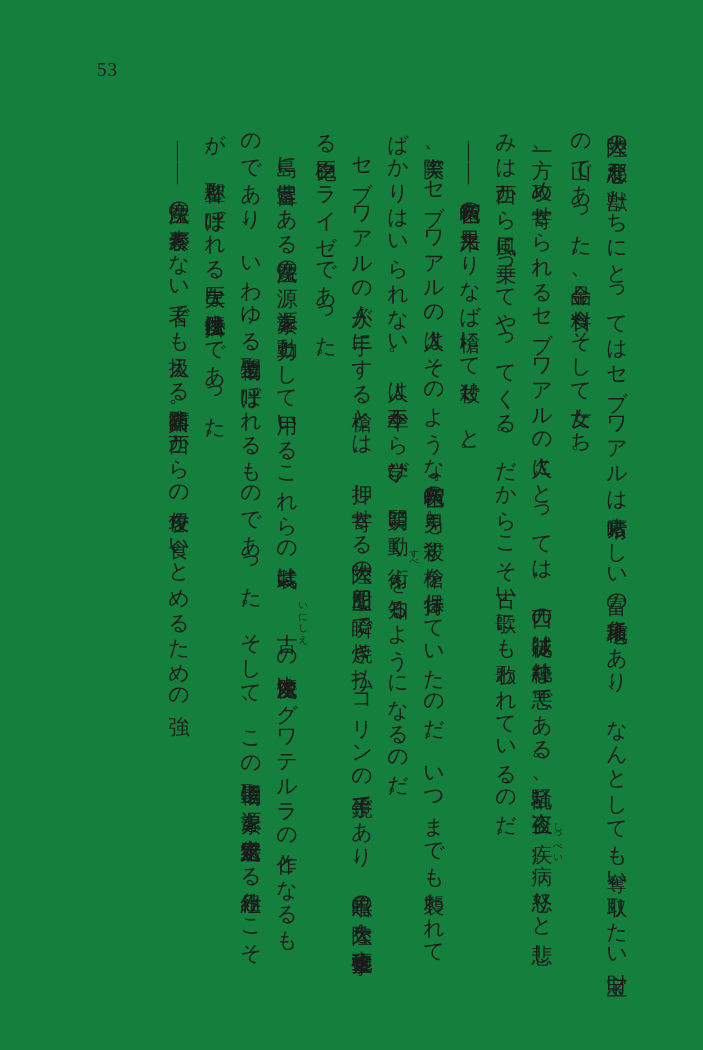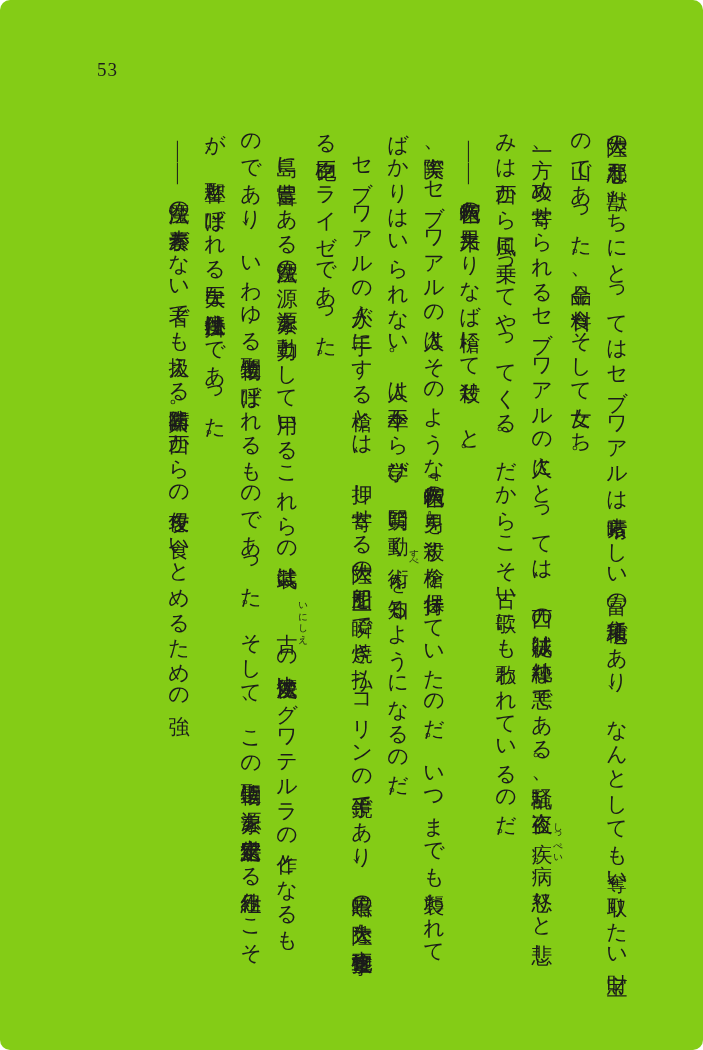--- a/index.html
+++ b/index.html
@@ -50,21 +50,21 @@
   rt {
     font-size: 9.5px;
     letter-spacing: 0;
     line-height: 1;
     color: #1b1b1b;
   }
 </style>
 </head>
 <body>
 
-<div class="page" style="background: #84cc16; border-radius: 10px;">
+<div class="page" style="background: #15803d;">
   <div class="page-number">53</div>
   <div class="text-block" style="color: rgb(27, 27, 27);">
       <p class="para">大陸の邪悪な獣たちにとってはセブワアルは素晴らしい富の集積地であり、なんとしても奪い取りたい財宝の山であった。金品、食料、そして女たち。</p>
       <p class="para indent">一方、攻め寄せられるセブワアルの人々にとっては、西の賊徒は純粋な悪である。騒乱、夜盗、<ruby>疾病<rt>しっぺい</rt></ruby>。怒りと悲しみは西から風に乗ってやってくる。だからこそ古い歌にも歌われているのだ。</p>
       <p class="para indent">――灰色帽の男来たりなば槍にて殺せ、と。</p>
       <p class="para indent">実際、セブワアルの人々はそのような『灰色帽の男』を殺す槍を保持していたのだ。いつまでも襲われてばかりはいられない。人は不幸から学び、賢明に動く<ruby>術<rt>すべ</rt></ruby>を知るようになるのだ。</p>
       <p class="para indent">セブワアルの人々が手にする槍とは、押し寄せる大陸の船団を一瞬で焼き払うコリンの手鏡であり、暗黒の大陸を直接砲撃する巨砲クライゼであった。</p>
       <p class="para indent">島に豊富にある魔法の源、源素を動力として用いるこれらの武装は、<ruby>古<rt>いにしえ</rt></ruby>の大魔法使いグワテルラの作となるものであり、いわゆる聖遺物と呼ばれるものであった。そして、この聖遺物に源素を安定供給する仕組みこそが、聖杯と呼ばれる巨大な魔法仕掛けであった。</p>
       <p class="para indent">――魔法の素養がない者でも扱える防衛兵器。西からの侵攻を食いとめるための強</p>
     </div>

